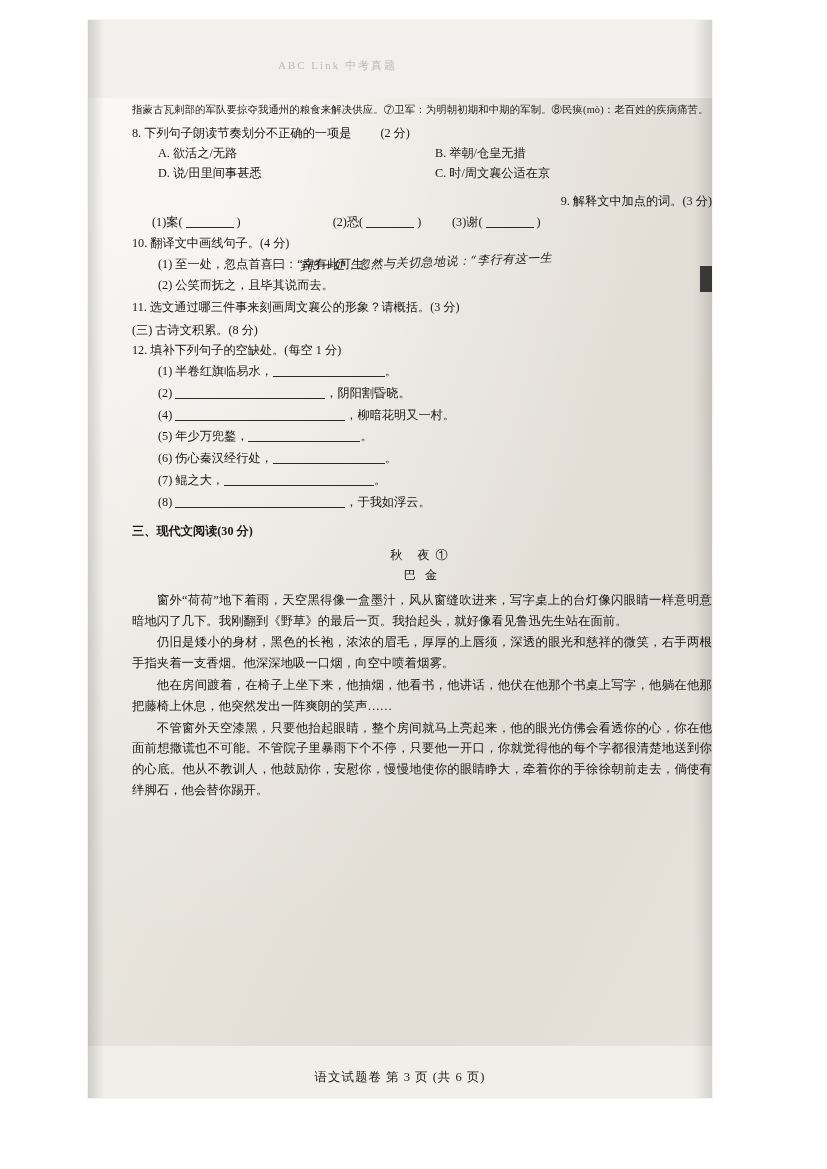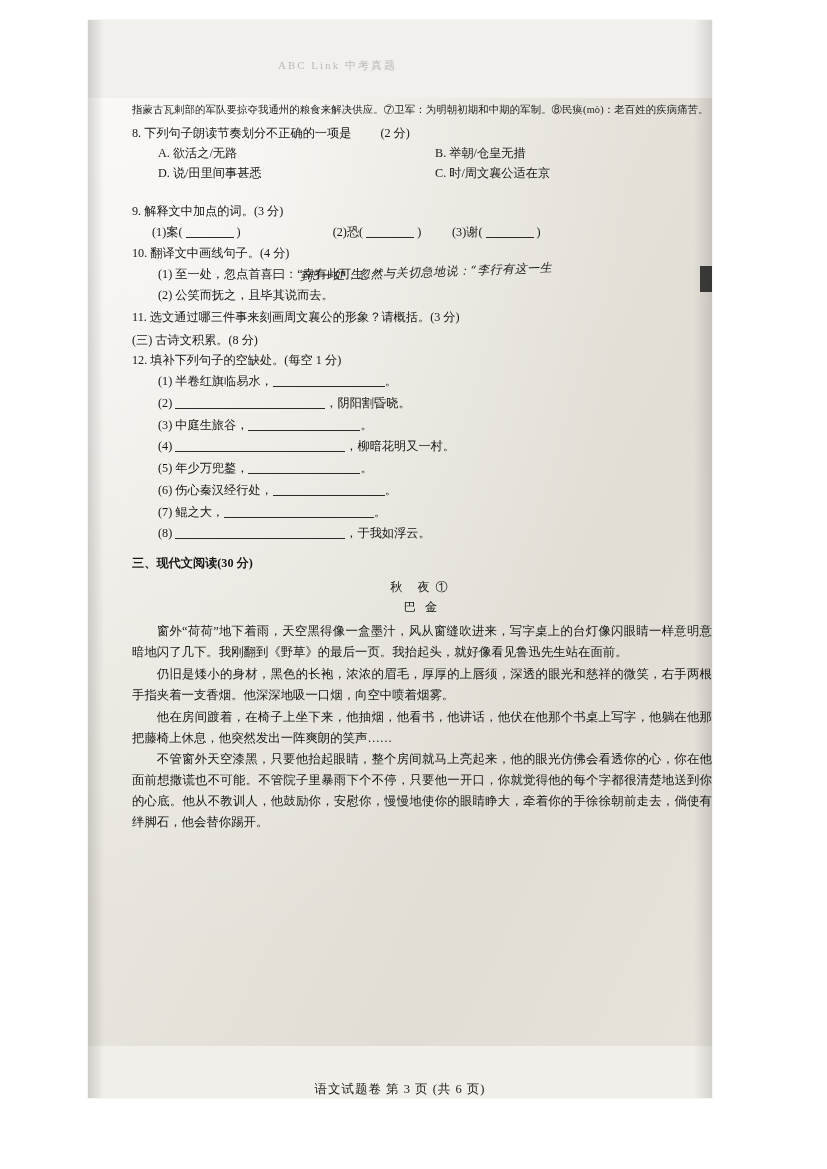--- a/index.html
+++ b/index.html
@@ -102,21 +102,21 @@
   .para {
     text-indent: 2em;
     text-align: justify;
     margin: 0 0 1px 0;
     font-size: 12.4px;
     line-height: 1.68;
   }
   .footer {
     position: absolute;
     left: 0;
-    bottom: 0;
+    bottom: 12px;
     width: 100%;
     text-align: center;
     font-size: 12.5px;
     letter-spacing: 1px;
   }
   
   .handwriting {
     position: absolute;
     font-family: "DejaVu Serif", serif;
     font-style: italic;
@@ -179,21 +179,21 @@
       </div>
       <div class="opts">
         <div class="col">A. 欲活之/无路</div>
         <div class="col">B. 举朝/仓皇无措</div>
       </div>
       <div class="opts">
         <div class="col">D. 说/田里间事甚悉</div>
         <div class="col">C. 时/周文襄公适在京</div>
       </div>
 
-      <div class="line" style="margin-top:18px;">9. 解释文中加点的词。(3 分)</div>
+      <div class="line" style="margin-top:8px;text-align:right;">9. 解释文中加点的词。(3 分)</div>
       <div class="line" style="padding-left:20px; display:flex;">
         <span style="width:150px;">
           <span>(1)案(</span>
           <span class="blank b-sm"></span>
           <span>)</span>
         </span>
         <span style="width:150px;text-align:center;">
           <span>(2)恐(</span>
           <span class="blank b-sm"></span>
           <span>)</span>
@@ -217,23 +217,20 @@
       <div class="line" style="margin-top:3px;">(三) 古诗文积累。(8 分)</div>
       <div class="line">12. 填补下列句子的空缺处。(每空 1 分)</div>
 
       <div class="fill-row">
         <span>(1) 半卷红旗临易水，</span><span class="blank b-md"></span><span>。</span>
       </div>
       <div class="fill-row">
         <span>(2) </span><span class="blank b-lg"></span><span>，阴阳割昏晓。</span>
       </div>
       <div class="fill-row">
-        <span>(3) 中庭生旅谷，</span><span class="blank b-md"></span><span>。</span>
-      </div>
-      <div class="fill-row">
         <span>(4) </span><span class="blank b-xl"></span><span>，柳暗花明又一村。</span>
       </div>
       <div class="fill-row">
         <span>(5) 年少万兜鍪，</span><span class="blank b-md"></span><span>。</span>
       </div>
       <div class="fill-row">
         <span>(6) 伤心秦汉经行处，</span><span class="blank b-md"></span><span>。</span>
       </div>
       <div class="fill-row">
         <span>(7) 鲲之大，</span><span class="blank b-lg"></span><span>。</span>

